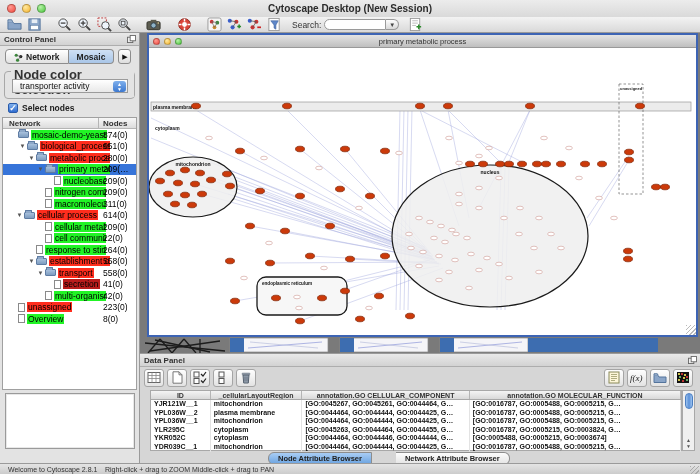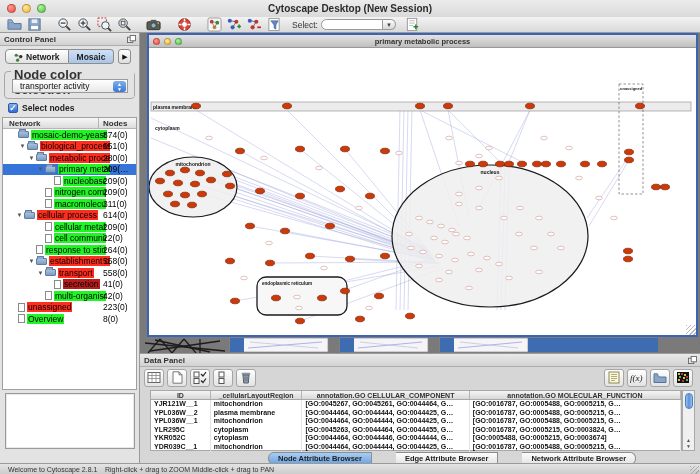--- a/index.html
+++ b/index.html
@@ -60,21 +60,21 @@
   .tlabel { padding:0 1px; color:#000; overflow:hidden; max-width:calc(100% - 48px); }
   .tcount { position:absolute; left:100px; color:#000; }
   .birdseye { position:absolute; left:5px; top:360px; width:130px; height:56px; background:#fff; border:1px solid #9a9a9a; box-shadow:inset 0 0 0 1px #e8e8e8; }
 
   
   .mdi { position:absolute; left:140px; top:33px; width:560px; height:320px; background:#7a7a7a; overflow:hidden; }
   .netwin { position:absolute; left:7px; top:0px; width:551px; height:304px; border:2px solid #3d64b4; background:#fff; }
   .netwin .wtitle { height:13px; background:linear-gradient(#e3e3e3,#bfbfbf); border-bottom:1px solid #999; position:relative; }
   .netwin .wtitle .lights { left:4px; top:3px; gap:4px; }
   .netwin .wtitle .light { width:7px; height:7px; }
-  .netwin .wtitle .t { position:absolute; left:0; right:0; top:2px; text-align:center; font-size:7.5px; font-weight:bold; color:#333; }
+  .netwin .wtitle .t { position:absolute; left:0; right:0; top:2px; text-align:center; font-size:7.5px; font-weight:normal; color:#333; }
   .canvas { position:absolute; left:0; top:13px; width:547px; height:287px; background:#fff; overflow:hidden; }
   .grip { position:absolute; right:0; bottom:0; width:10px; height:10px;
     background:repeating-linear-gradient(135deg,#bbb 0 1px,transparent 1px 3px); }
   .ministrip { position:absolute; left:0; top:304px; width:560px; height:16px; }
 
   
   .dpanel { position:absolute; left:140px; top:353px; width:560px; height:110px; background:#d6d6d6; border-top:1px solid #9a9a9a; }
   .dptoolbar { position:absolute; left:0; top:12px; width:560px; height:23px; display:flex; align-items:center; padding:0 4px; }
   .dbtn { width:20px; height:18px; border:1px solid #a5a5a5; border-radius:3px; background:linear-gradient(#fefefe,#e3e3e3); margin-right:3px; display:flex; align-items:center; justify-content:center; padding:0; }
   .dp-right { margin-left:auto; display:flex; }
@@ -200,21 +200,21 @@
         <path d="M4 4l7 1M11 5l-4 6" stroke="#555" stroke-width=".8"></path>
         <path d="M12 11h4" stroke="#c22" stroke-width="1.8"></path>
       </svg>
     </button>
   <button class="tbtn">
       <svg width="15" height="15" viewBox="0 0 16 16">
         <rect x="2" y="1.5" width="11" height="13" fill="#fff" stroke="#999"></rect>
         <path d="M4 4h8L9.5 8.5V13l-2-1.2V8.5z" fill="#5f87c9" stroke="#3a5e97" stroke-width=".6"></path>
       </svg>
     </button>
-  <span class="searchlabel">Select:</span>
+  <span class="searchlabel">Search:</span>
   <input class="searchbox" value="" style="">
   <button class="searcharrow">▼</button>
   <span class="tsep" style="width:6px"></span>
   <button class="tbtn">
       <svg width="15" height="15" viewBox="0 0 16 16">
         <rect x="2.5" y="1.5" width="10" height="13" fill="#fff" stroke="#999"></rect>
         <path d="M4.5 4h6M4.5 6.5h6M4.5 9h4" stroke="#aaa" stroke-width=".8"></path>
         <path d="M9 10.5h5M11.5 8v5" stroke="#2a8a2a" stroke-width="1.6"></path>
       </svg>
     </button>
@@ -697,21 +697,20 @@
           <span style="width:212px">[GO:0016787, GO:0005488, GO:0005215, G…</span>
         </div>
       </div>
   </div>
   <div class="vscroll">
     <div class="vthumb"></div>
     <div class="varrows">▲<br>▼</div>
   </div>
   <div class="dptabs">
     <div class="dseg first sel"><span>Node Attribute Browser</span></div>
-    <div class="dseg"><span>Edge Attribute Browser</span></div>
     <div class="dseg last"><span>Network Attribute Browser</span></div>
   </div>
 </div>
 
 <div class="statusbar">
   <span class="st-l">Welcome to Cytoscape 2.8.1</span>
   <span class="st-c">Right-click + drag to ZOOM</span>
   <span class="st-r">Middle-click + drag to PAN</span>
   <span class="sgrip"></span>
 </div>

